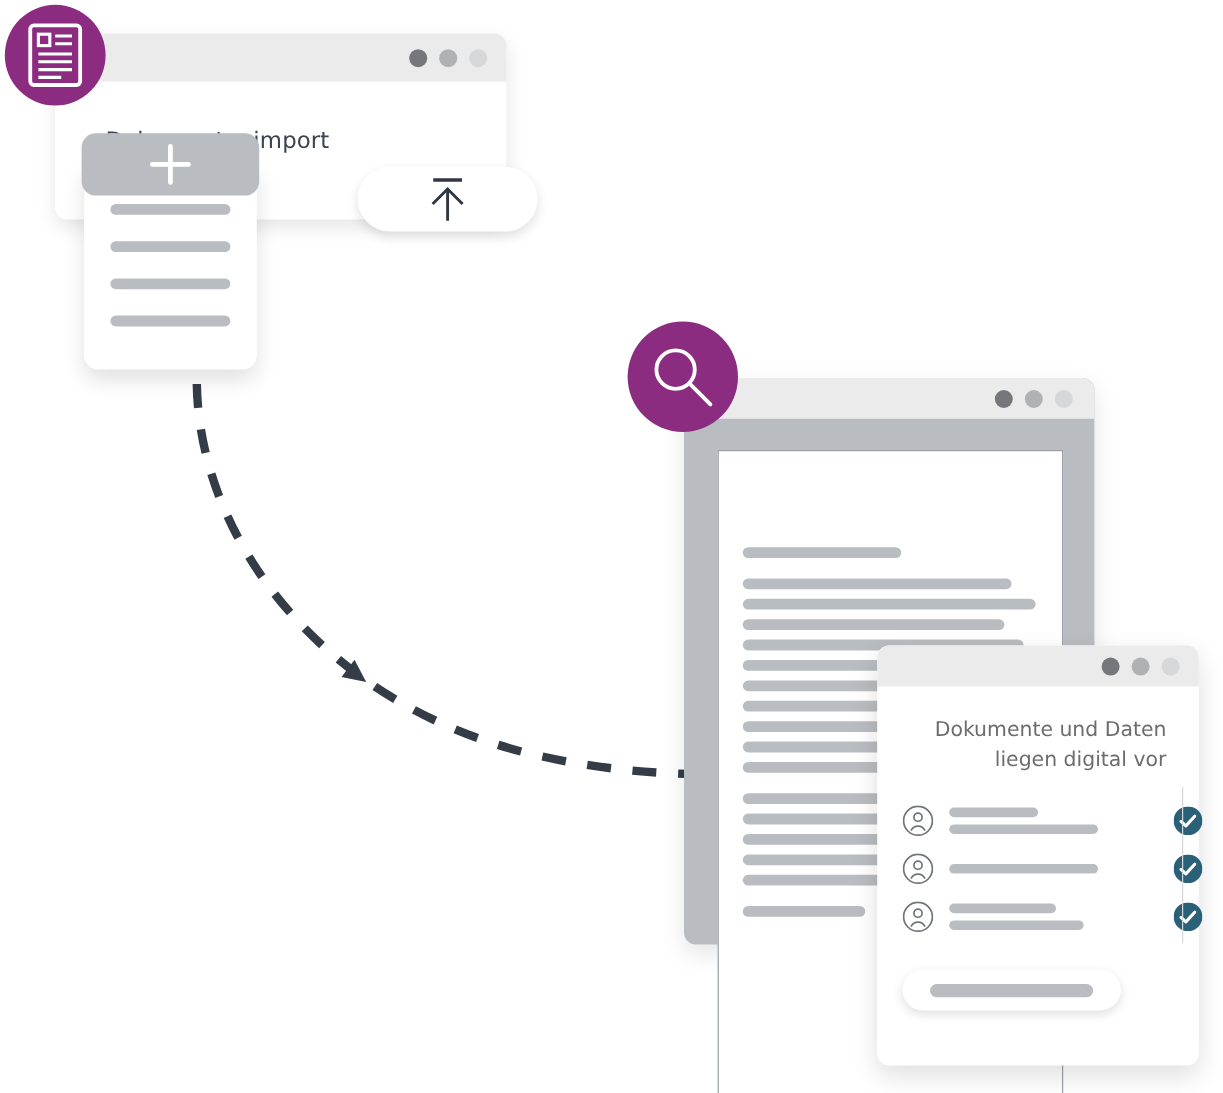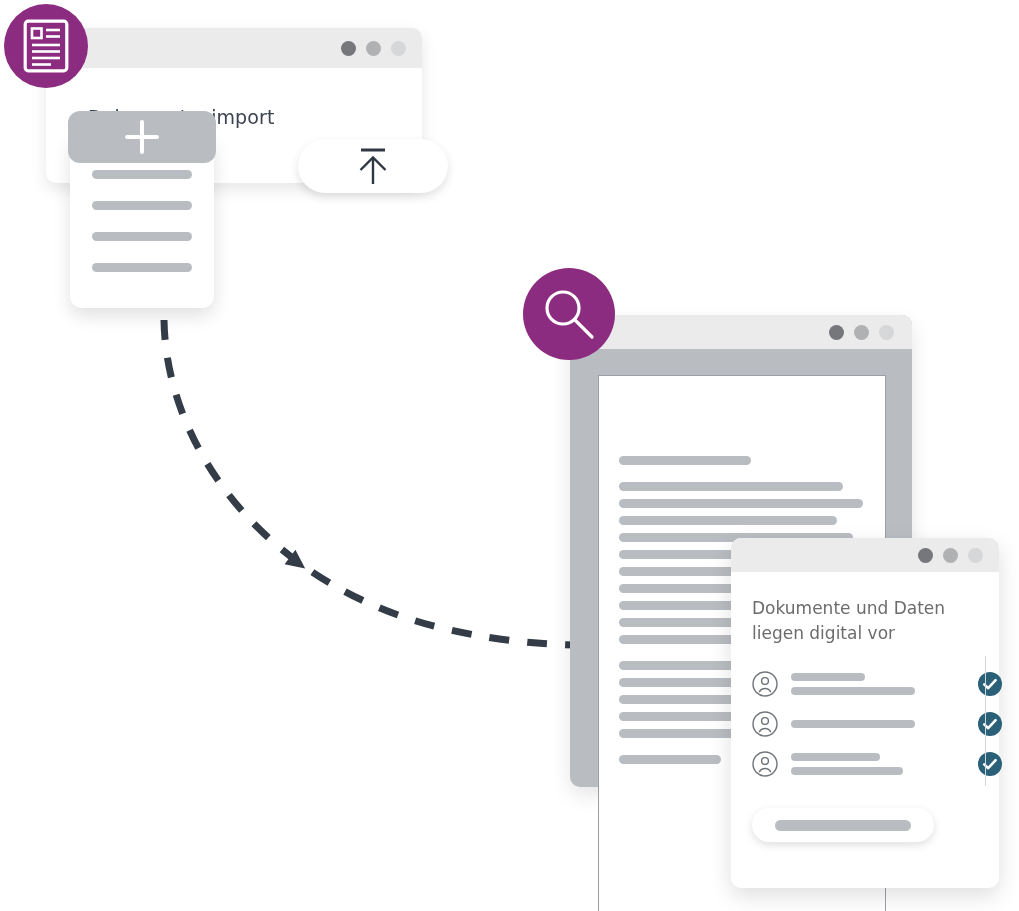--- a/index.html
+++ b/index.html
@@ -70,21 +70,21 @@
     background:#ffffff;border:1px solid #9aa0a6;box-sizing:border-box;
     overflow:hidden;}
   #doc-lines{position:absolute;left:20px;top:80px;right:12px;}
   #doc-lines .blk{display:flex;flex-direction:column;gap:8px;}
   #doc-lines .gap{height:17px;}
   #doc-lines .bar{height:9px;}
 
   
   #win-result{left:731px;top:538px;width:268px;height:350px;
     background:#ffffff;border-radius:10px;
-    box-shadow:0 8px 22px rgba(0,0,0,.13);z-index:6;}
+    box-shadow:0 8px 22px rgba(0,0,0,.13);z-index:6;text-align:right;}
   #win-result .titlebar{height:34px;}
   #win-result .dots{right:16px;top:10px;}
   #result-heading{position:absolute;left:21px;top:58px;width:220px;
     font-size:17px;line-height:25px;color:#6c6c6c;}
 
   #result-rows{position:absolute;left:21px;top:126px;width:228px;}
   .result-row{position:relative;height:40px;display:flex;align-items:center;}
   .avatar-icon{flex:0 0 auto;width:26px;height:26px;margin-right:13px;}
   .row-lines{flex:1 1 auto;display:flex;flex-direction:column;gap:6px;
     max-width:124px;}

